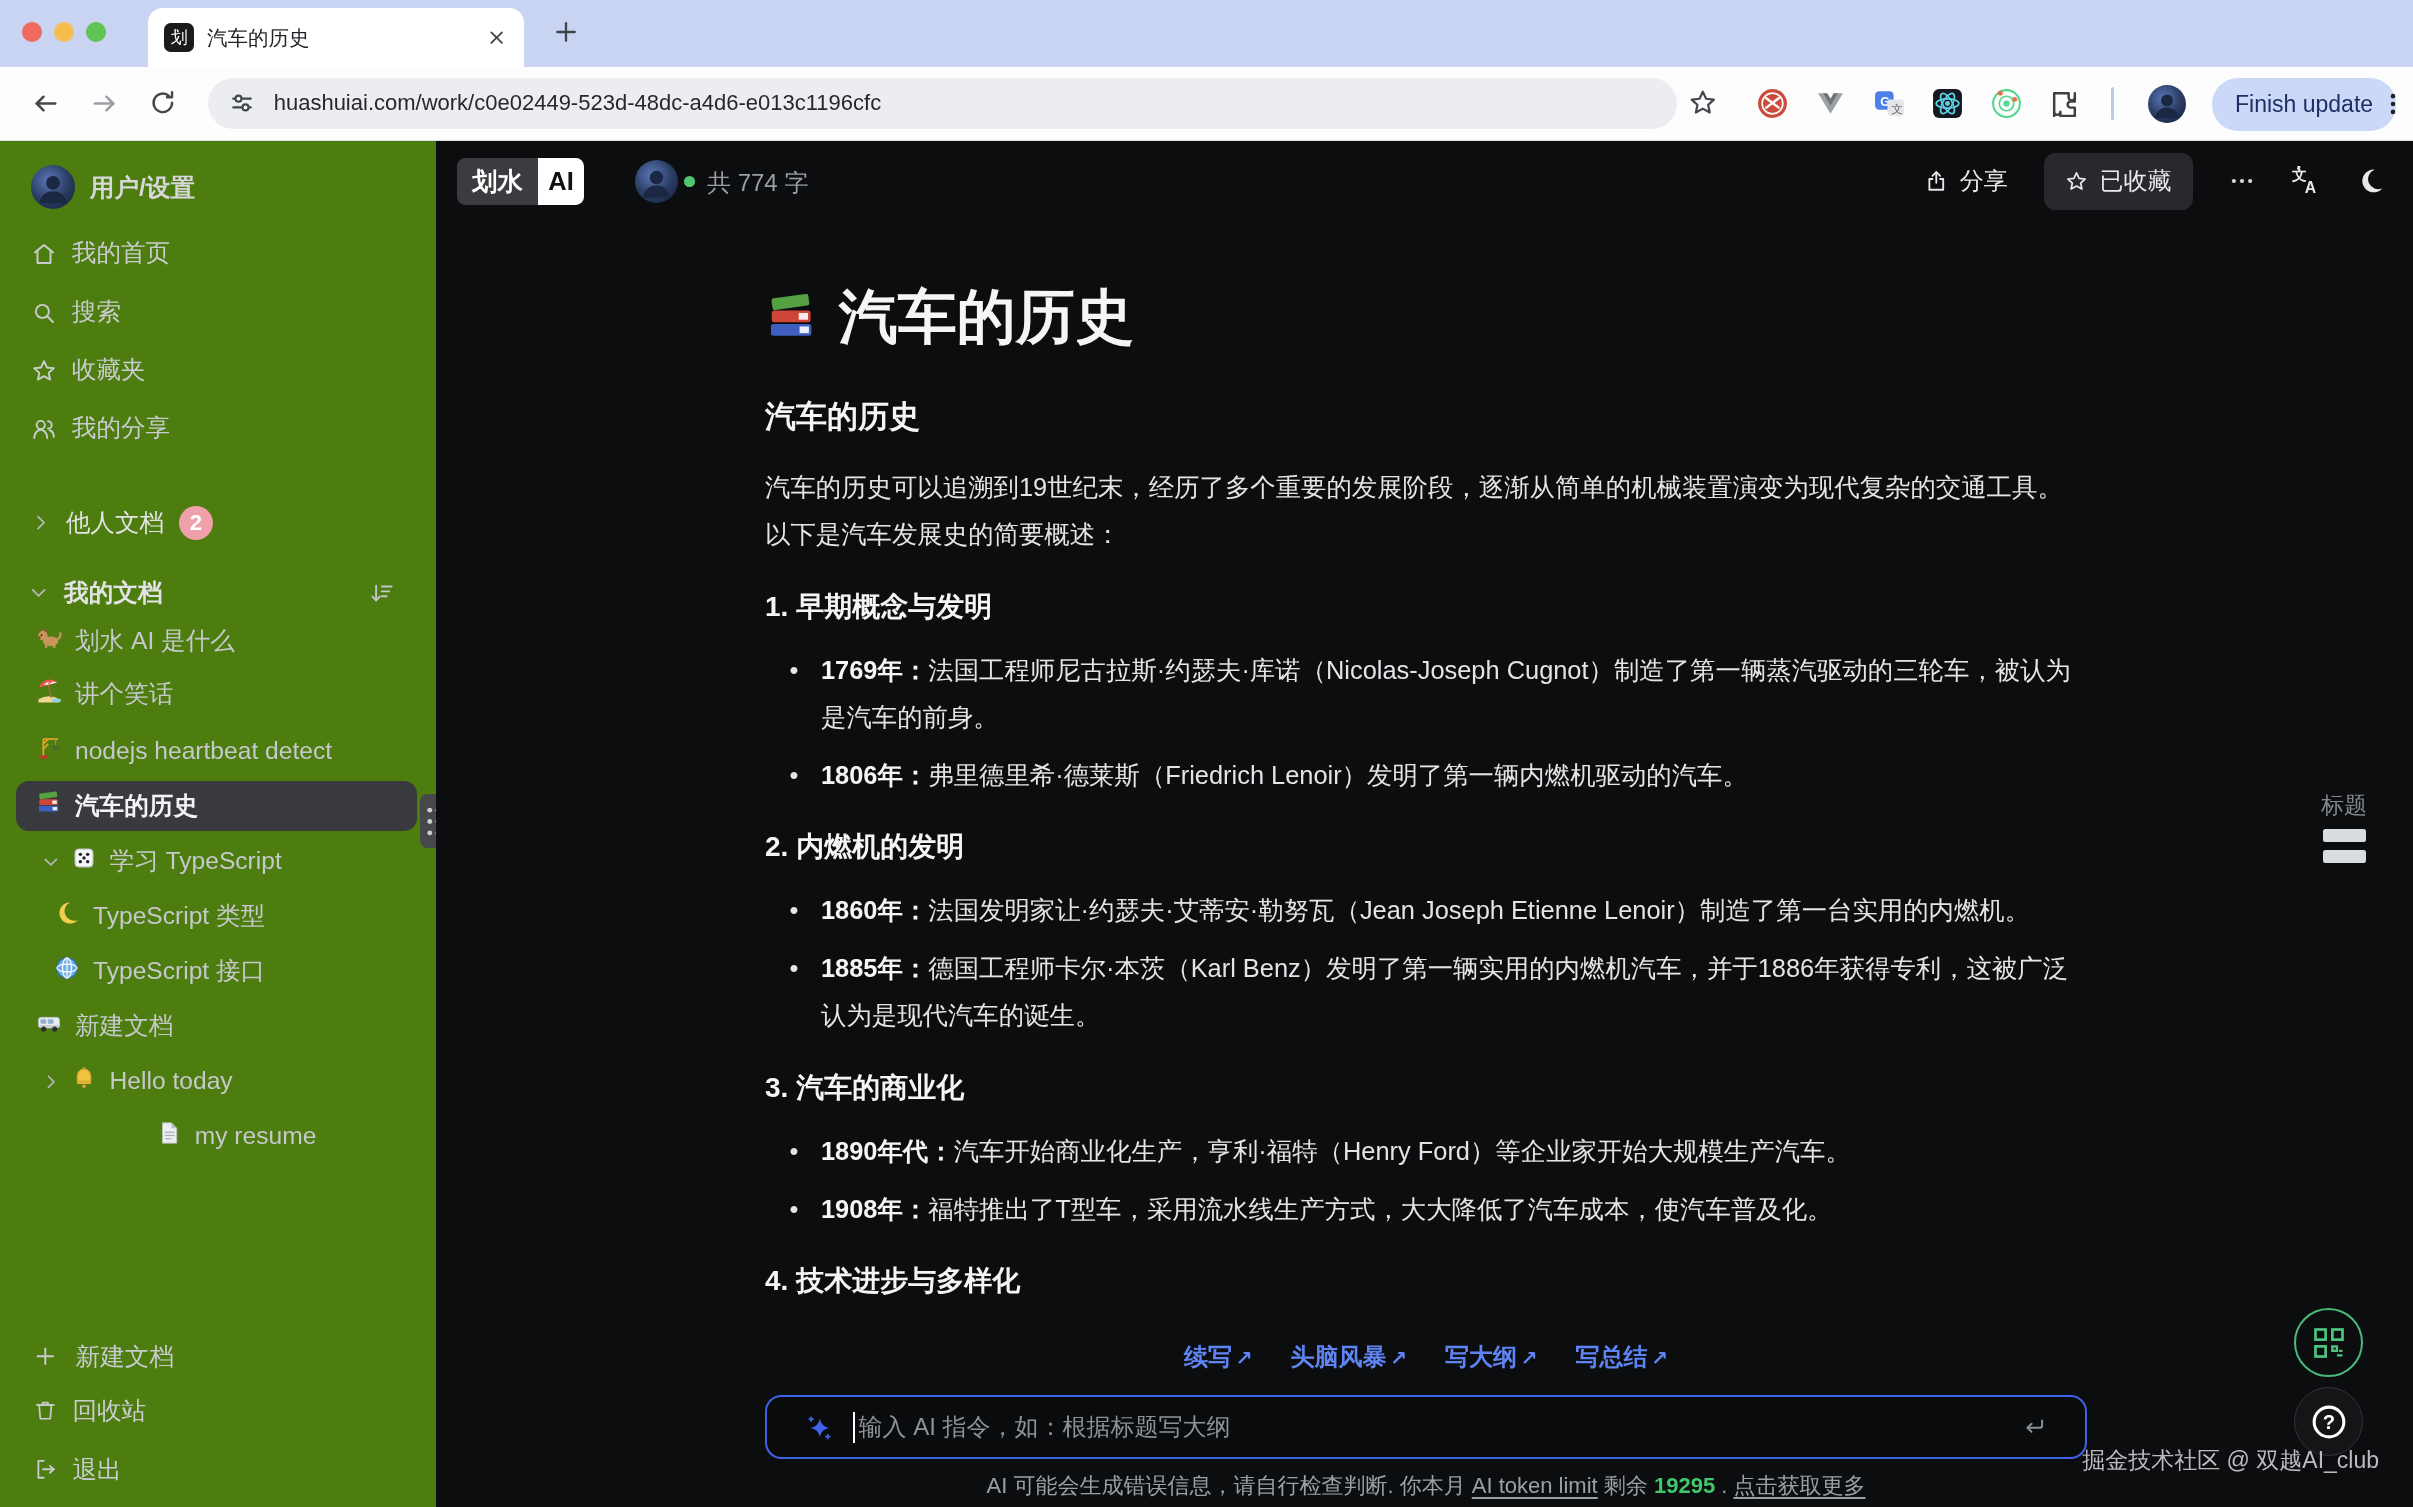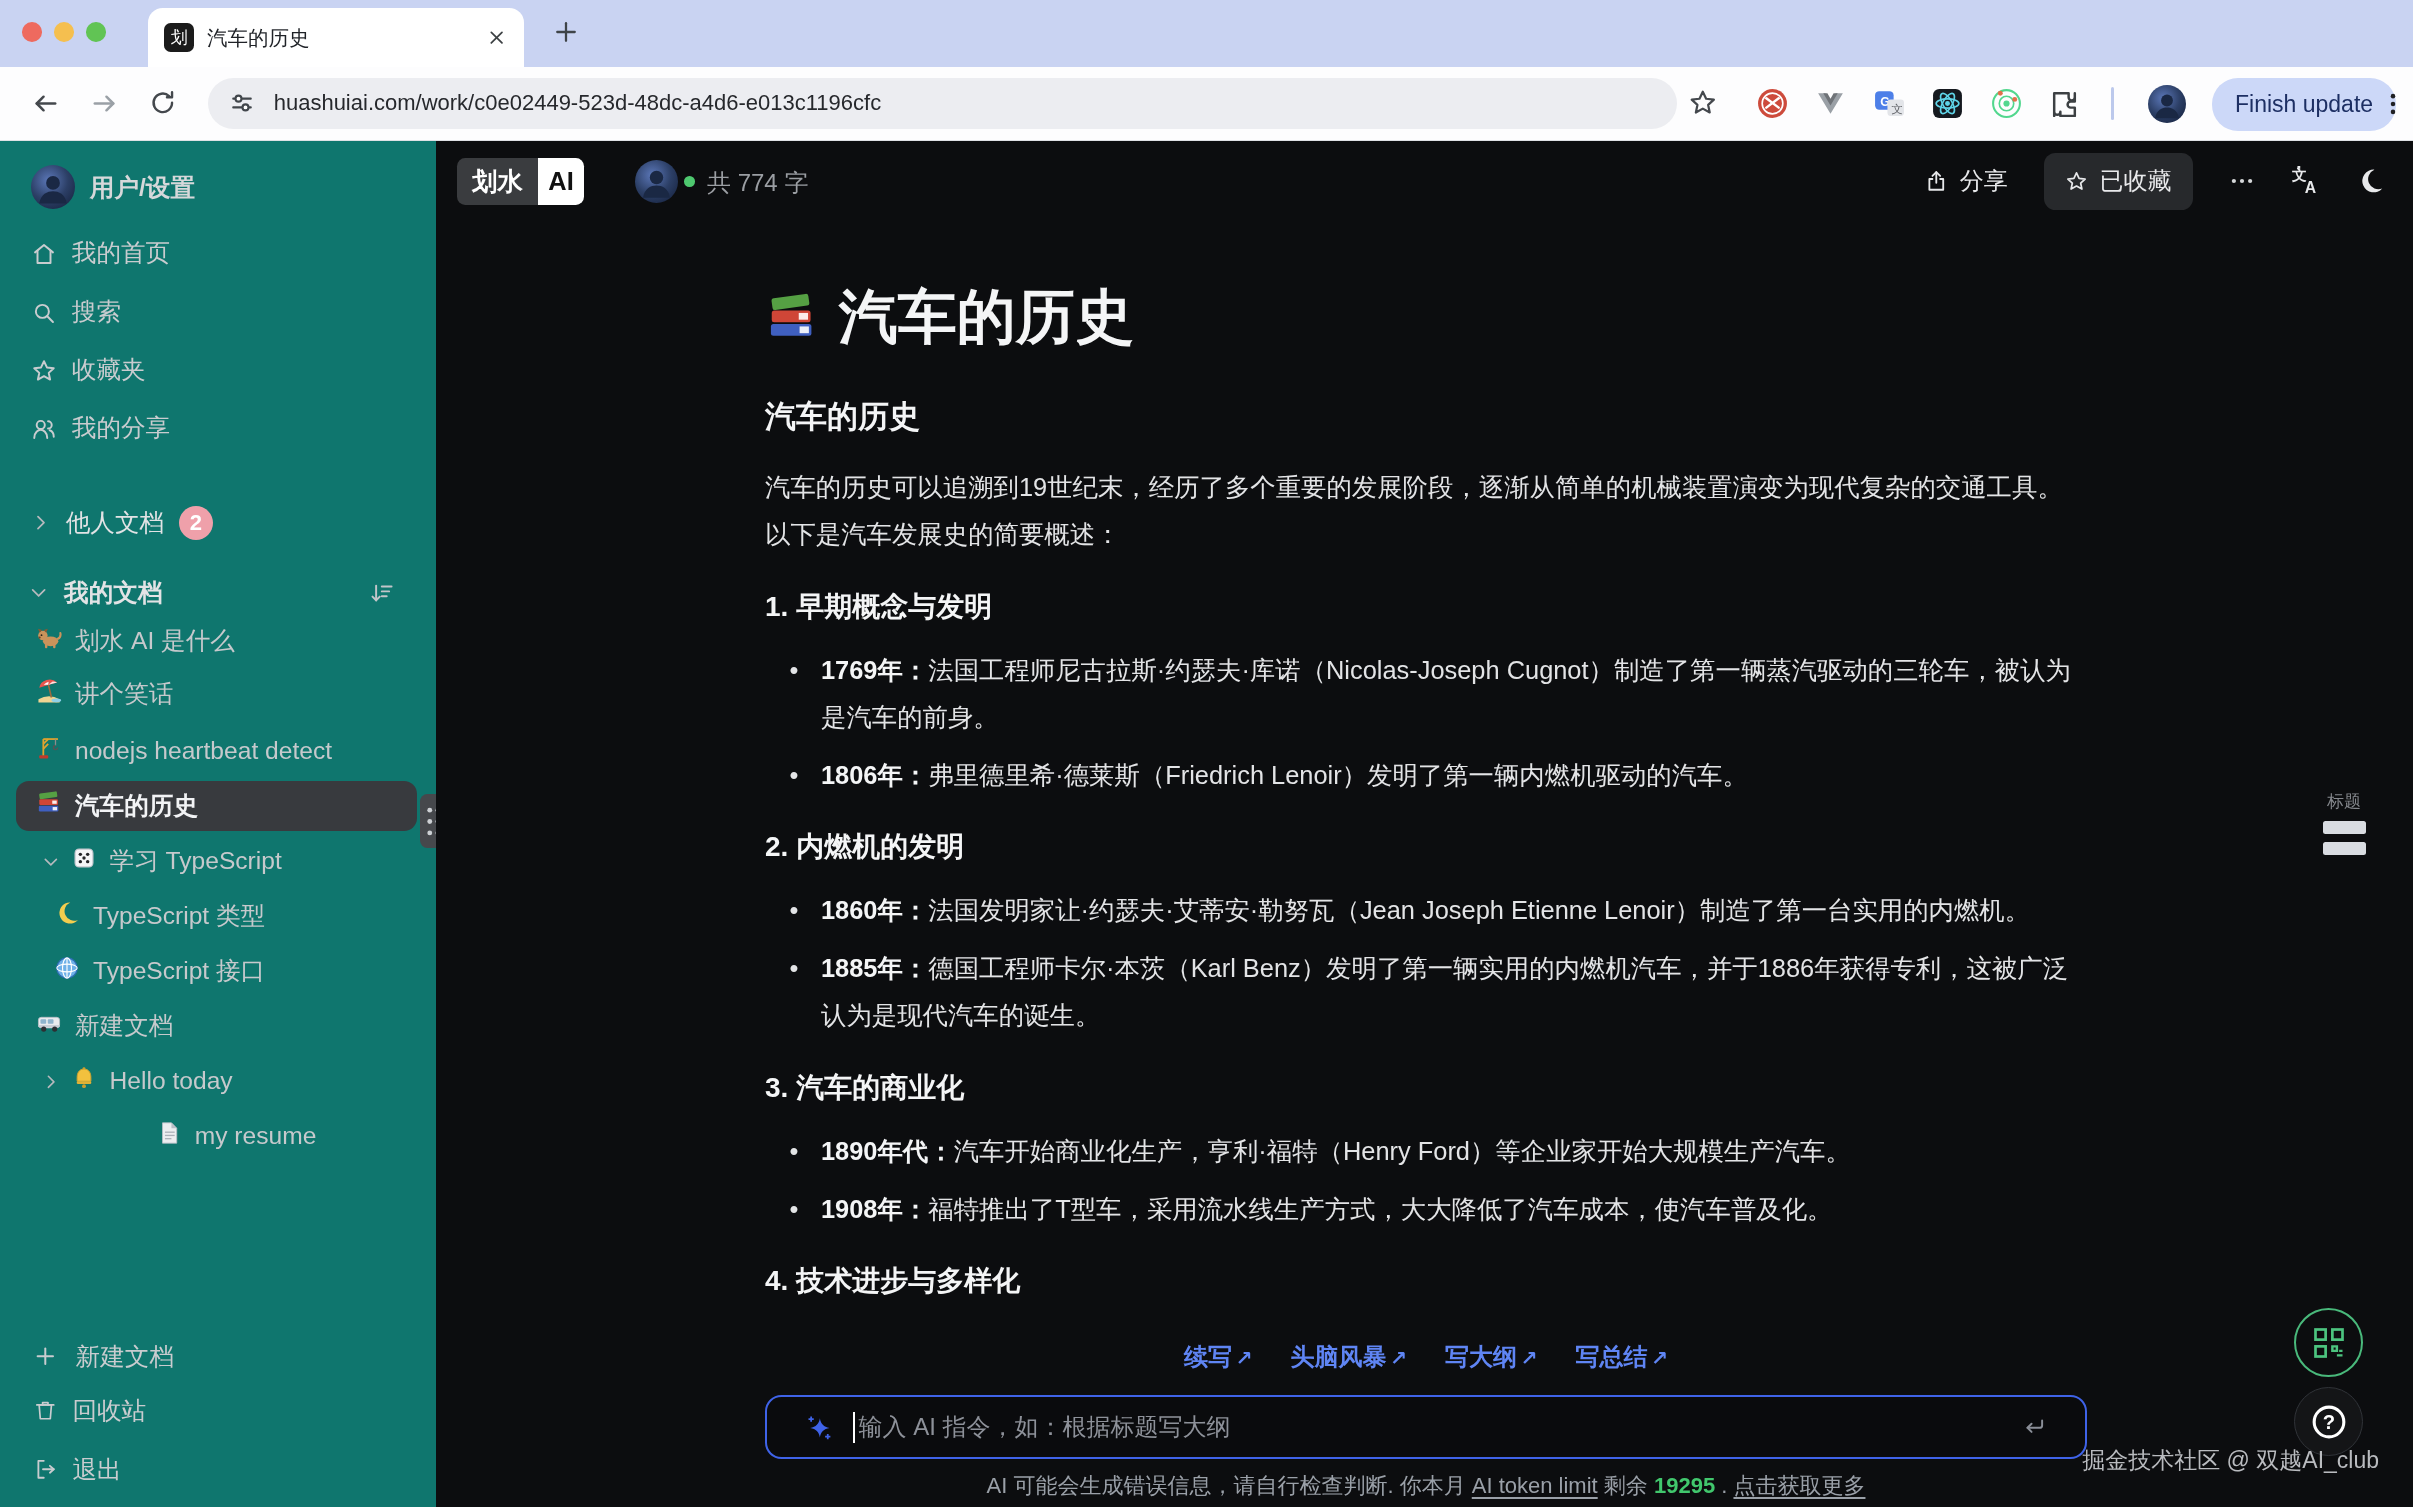--- a/index.html
+++ b/index.html
@@ -30,21 +30,21 @@
   .exts{position:absolute;left:1755px;top:19.7px;display:flex;gap:24.6px;align-items:center;}
   .ext{width:34px;height:34px;display:flex;align-items:center;justify-content:center;}
   .extdiv{width:2.5px;height:33px;background:#bcc9ec;border-radius:1.6px;margin-left:4.9px;}
   .tb-avatar{position:absolute;left:2148px;top:18px;}
   .finish{position:absolute;left:2212px;top:10.7px;height:53px;padding:0 23px;background:#ccd8f8;
        border-radius:26px;display:flex;align-items:center;font-size:23px;color:#1d2f63;}
   .kebab{position:absolute;left:2379px;top:23px;color:#202124;}
 
   
   .app{position:absolute;left:0;top:141px;width:2413px;height:1366px;background:#0c0d0f;}
-  .sidebar{position:absolute;left:0;top:0;width:504px;height:1366px;background:#0f766e;color:#c9cccf;}
+  .sidebar{position:absolute;left:0;top:0;width:504px;height:1366px;background:#4d7c0f;color:#c9cccf;}
   .srow{position:absolute;left:0;width:436px;height:46px;display:flex;align-items:center;font-size:24.6px;}
   .srow .lab{margin-left:14.8px;white-space:nowrap;}
   .docrow{position:absolute;width:436px;height:55px;display:flex;align-items:center;font-size:24.6px;color:#c6c9cc;}
   .docrow .lab{margin-left:13px;white-space:nowrap;}
   .docrow.sel::before{content:"";position:absolute;left:16.4px;right:19px;top:2.5px;bottom:2.5px;
        background:#383a3e;border-radius:13px;}
   .docrow.sel{color:#f2f3f5;font-weight:bold;}
   .docrow>*{position:relative}
   .badge{width:34px;height:34px;border-radius:50%;background:#efa0aa;color:#fff;font-size:22px;
        font-weight:bold;display:flex;align-items:center;justify-content:center;margin-left:14.8px;}
@@ -82,21 +82,21 @@
   .quick .arr{font-size:20.5px;margin-left:3.3px;}
   .aibar{position:absolute;left:329px;top:1254px;width:1322px;height:64px;border:2.5px solid #3f63e8;
        border-radius:16.4px;box-sizing:border-box;background:#0a0b0d;display:flex;align-items:center;padding:0 38px;}
   .caret{width:2.5px;height:31px;background:#fff;margin-left:19.7px;}
   .ph{font-size:24px;color:#8d9199;margin-left:3.3px;flex:1;white-space:nowrap;}
   .aifoot{position:absolute;left:329px;top:1330px;width:1322px;text-align:center;font-size:22px;color:#9aa0a8;white-space:nowrap;}
   .aifoot u{text-underline-offset:4.1px;}
   .aifoot .tok{color:#41c76d;font-weight:bold;}
 
   
-  .outline{position:absolute;left:2303px;top:649px;width:82px;text-align:center;color:#85888d;font-size:17px;}
+  .outline{position:absolute;left:2303px;top:649px;width:82px;text-align:center;color:#85888d;font-size:23px;}
   .obar{width:43px;height:13px;background:#d9dce1;border-radius:2.5px;margin:8.2px auto 0;}
   .qrbtn{position:absolute;left:2294px;top:1167px;width:69px;height:69px;border-radius:50%;
        border:2.5px solid #49b97b;box-sizing:border-box;display:flex;align-items:center;justify-content:center;}
   .helpbtn{position:absolute;left:2294px;top:1246px;width:69px;height:69px;border-radius:50%;
        background:#141517;border:1.6px solid #303338;box-sizing:border-box;color:#fff;
        display:flex;align-items:center;justify-content:center;}
   .credit{position:absolute;right:34px;top:1304px;font-size:23px;color:#b9bbbf;white-space:nowrap;}
 </style>
 </head>
 <body>

